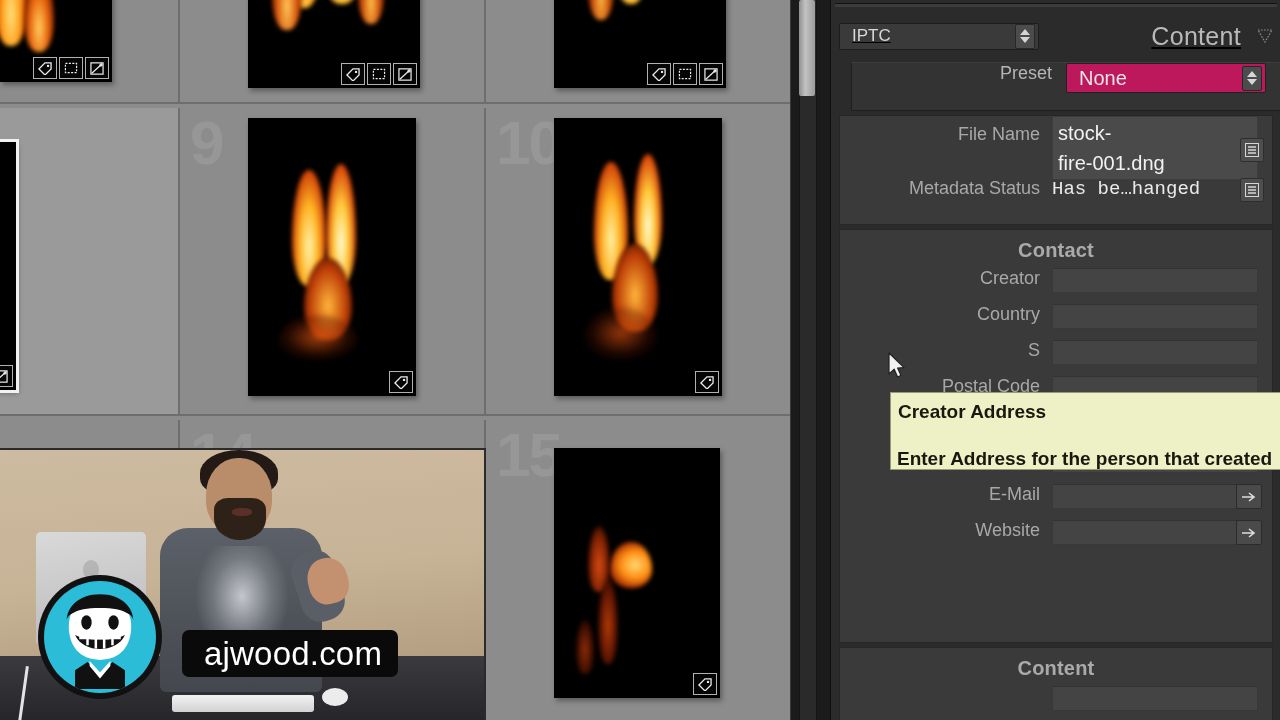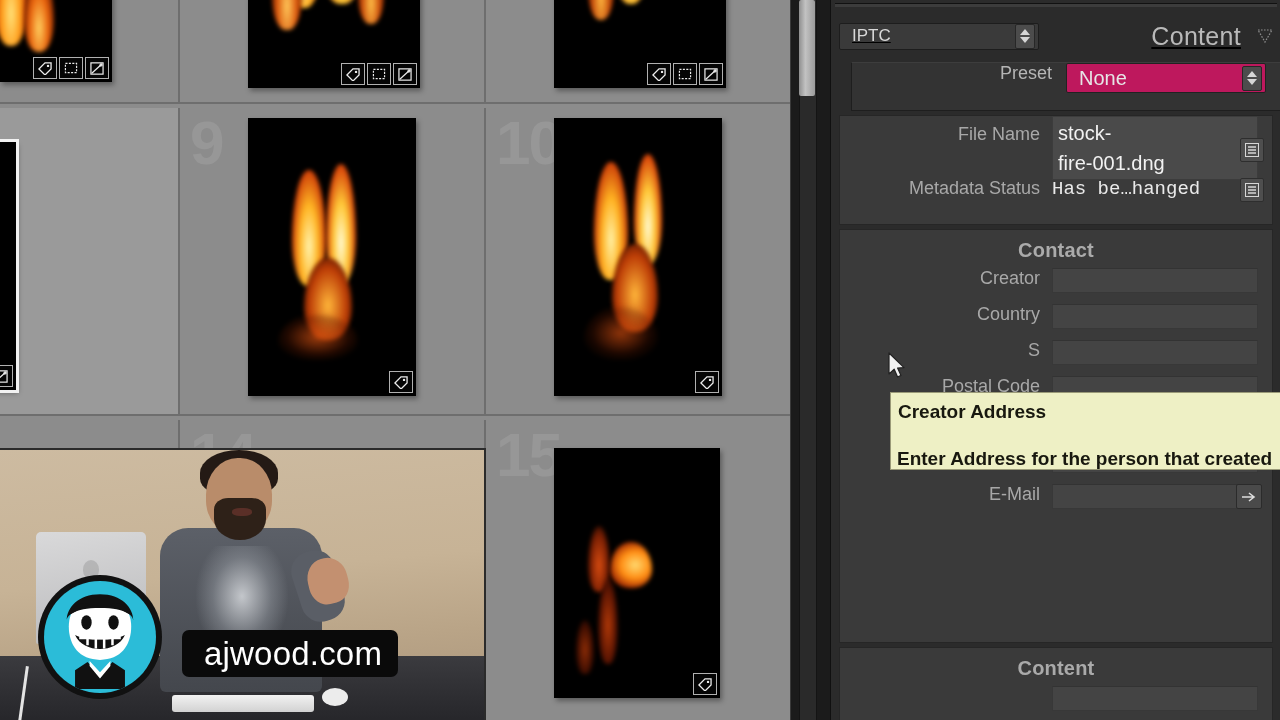--- a/index.html
+++ b/index.html
@@ -533,20 +533,29 @@
       </div>
       <div class="row">
         <div class="lbl">E-Mail</div>
         <div class="field"></div>
         <div class="arrowbtn">
           <svg width="16" height="12" viewBox="0 0 16 12">
               <path d="M1 6 H12 M8 2 L13 6 L8 10" stroke="#ddd" stroke-width="1.6" fill="none"></path>
             </svg>
         </div>
       </div>
+      <div class="row">
+        <div class="lbl">Website</div>
+        <div class="field"></div>
+        <div class="arrowbtn">
+          <svg width="16" height="12" viewBox="0 0 16 12">
+              <path d="M1 6 H12 M8 2 L13 6 L8 10" stroke="#ddd" stroke-width="1.6" fill="none"></path>
+            </svg>
+        </div>
+      </div>
     </div>
 
     <div class="section sec-content">
       <div class="sec-title">Content</div>
       <div class="row">
         <div class="lbl"></div>
         <div class="field"></div>
       </div>
     </div>
   </div>

